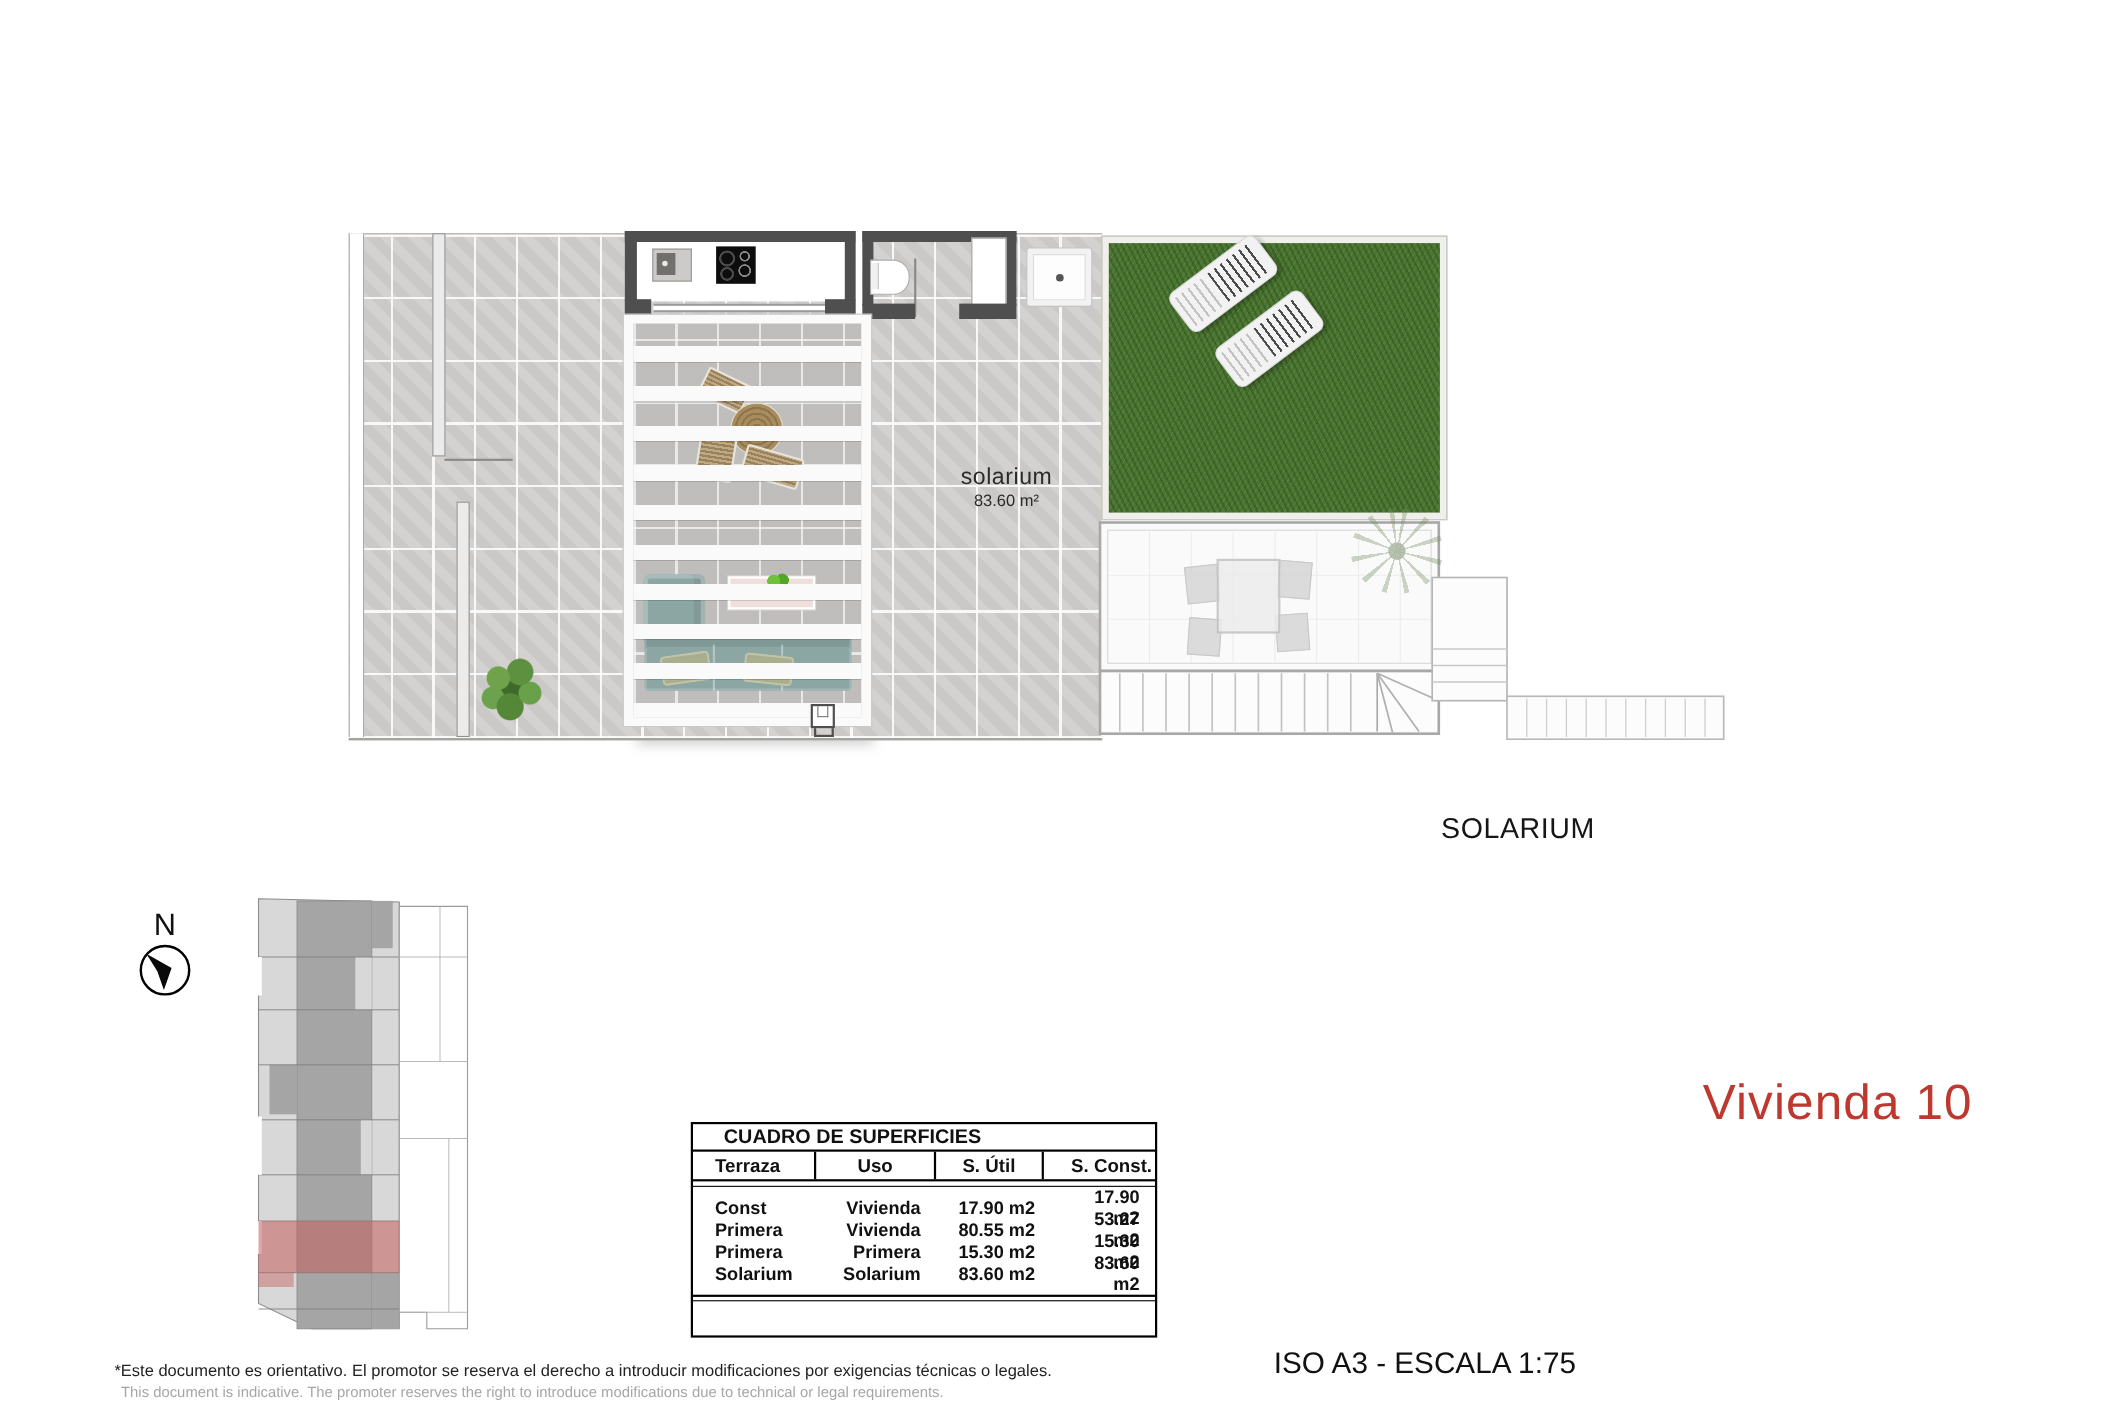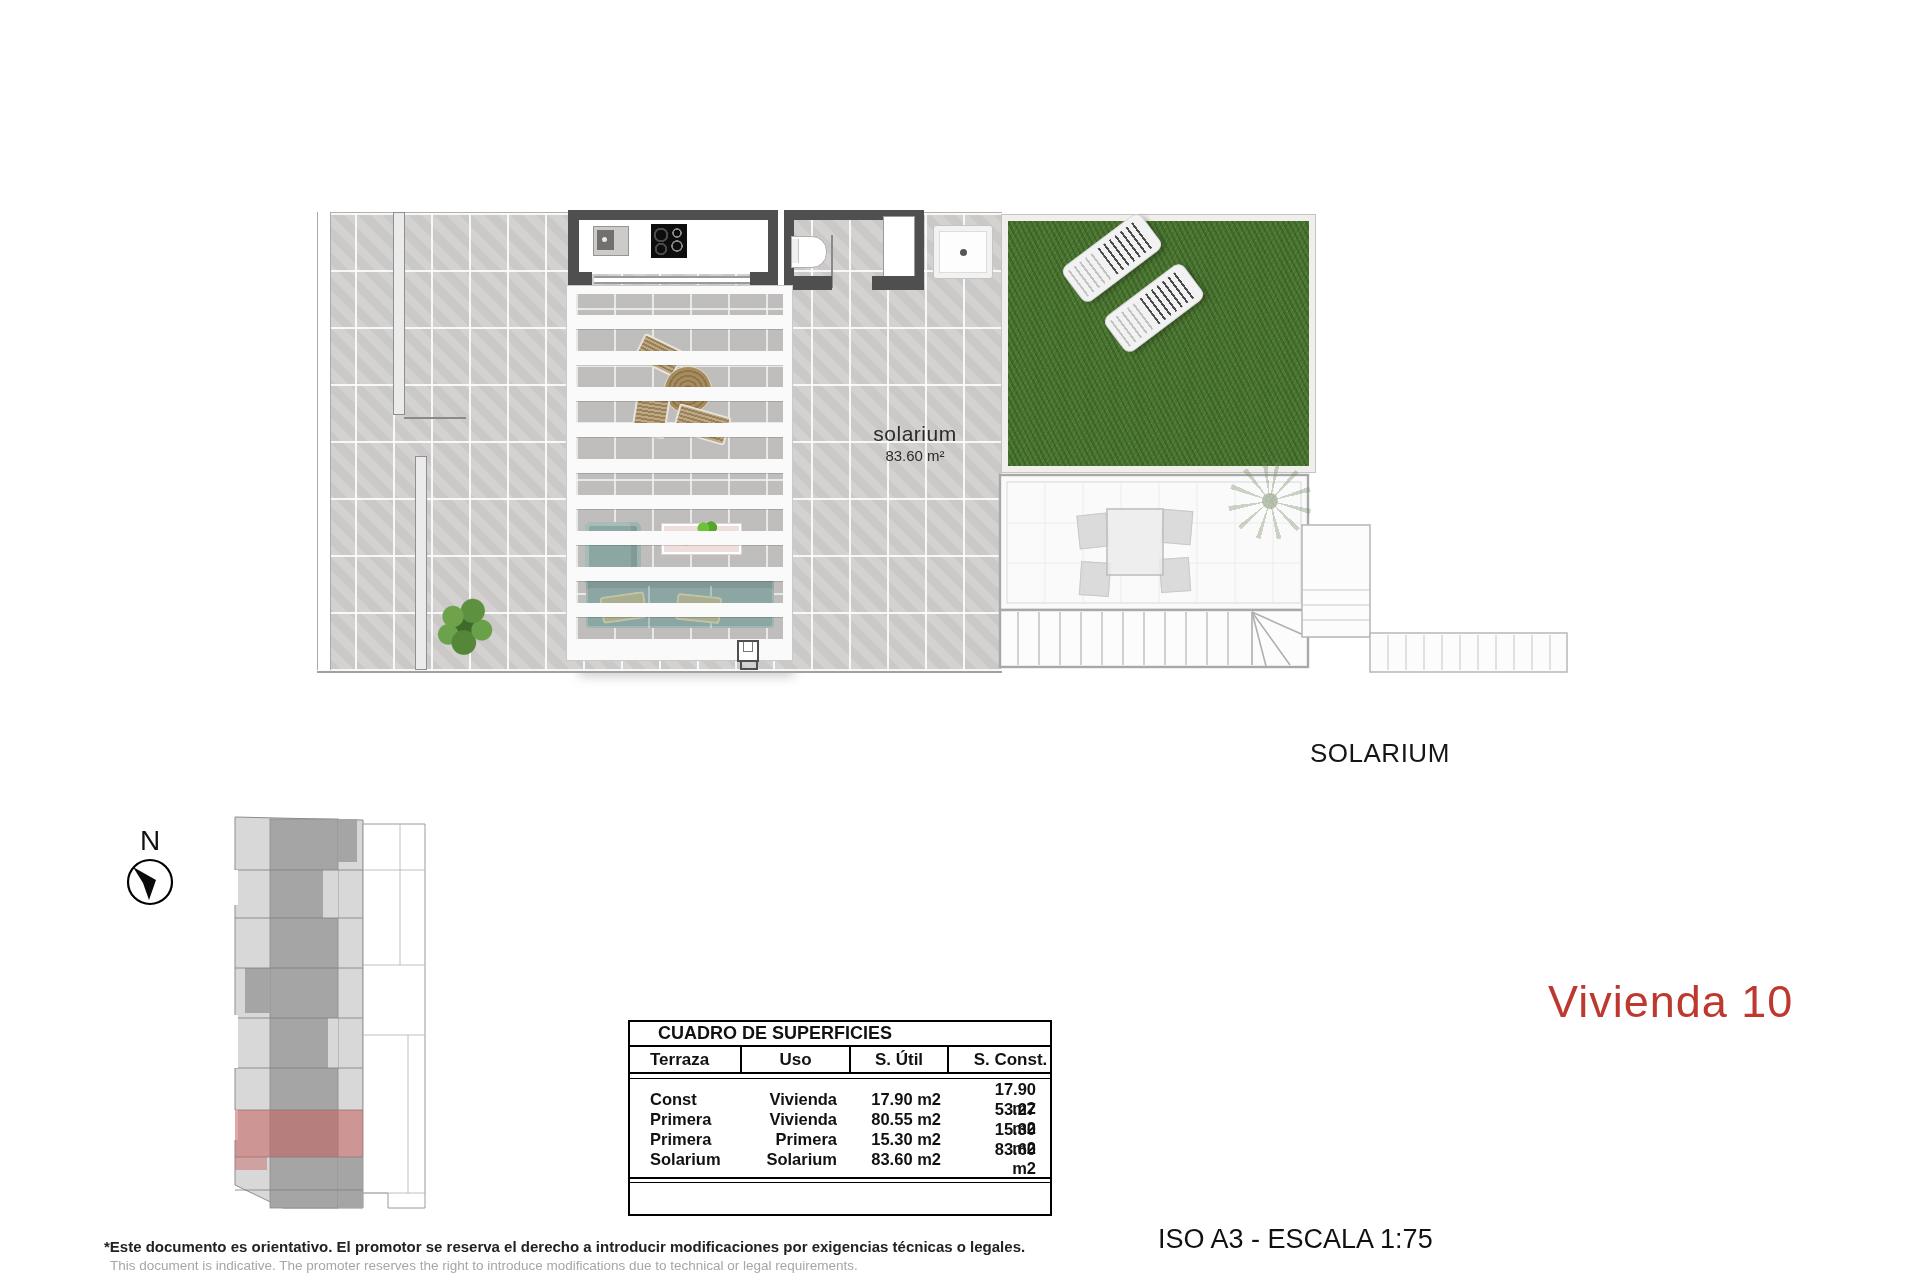--- a/index.html
+++ b/index.html
@@ -125,21 +125,21 @@
   .palm{left:911px;top:252px;width:84px;height:78px;border-radius:50%;opacity:.6;z-index:2;
     background:repeating-conic-gradient(from 8deg, rgba(118,142,98,.6) 0deg 7deg, rgba(255,255,255,0) 7deg 31deg);}
   .palm .core{position:absolute;left:34px;top:31px;width:16px;height:16px;border-radius:50%;background:rgba(96,118,76,.7);}
 
   
   .section-caption{left:1310px;top:738px;font-size:26px;color:#161616;letter-spacing:.5px;}
   .unit-title{left:1548px;top:976px;font-size:45px;color:#bd382e;letter-spacing:1px;}
   .scale-line{left:1158px;top:1224px;font-size:27px;color:#111;}
 
   
-  .disc1{left:104px;top:1238px;font-size:15px;font-weight:700;color:#222;}
+  .disc1{left:104px;top:1238px;font-size:15px;font-weight:400;color:#222;}
   .disc2{left:110px;top:1258px;font-size:13.5px;color:#a6a6a6;}
 
   
   .stable{left:628px;top:1020px;width:424px;height:196px;border:2px solid #000;background:#fff;box-sizing:border-box;
     display:flex;flex-direction:column;color:#111;}
   .stable .trow{display:flex;}
   .stable .title-row{height:23px;border-bottom:2px solid #000;align-items:center;}
   .stable .title-row span{font-weight:700;font-size:18px;padding-left:28px;}
   .stable .head-row{height:25px;border-bottom:2px solid #000;align-items:center;font-weight:700;font-size:17px;}
   .stable .head-spacer{height:4px;border-bottom:1px solid #000;}

